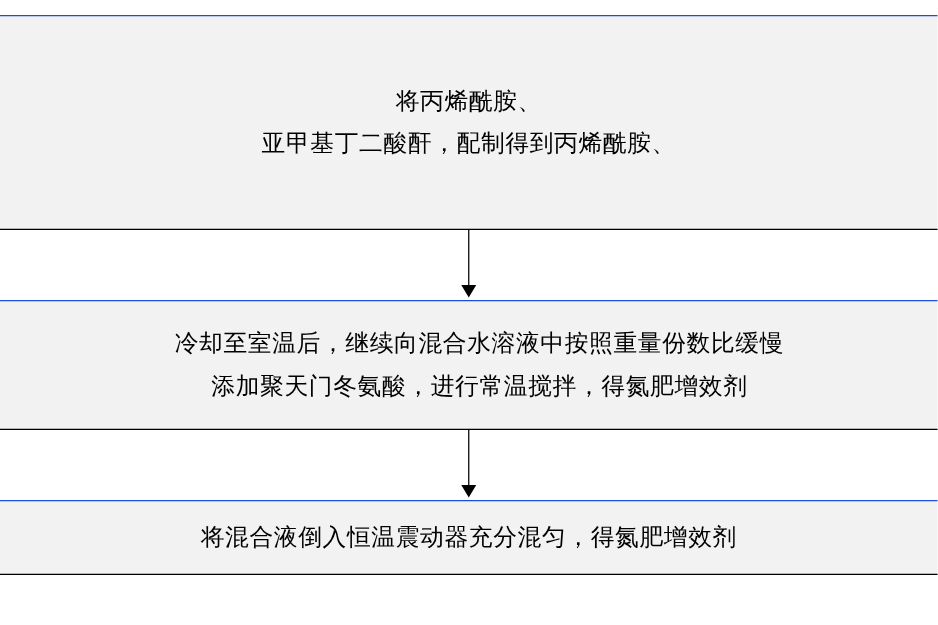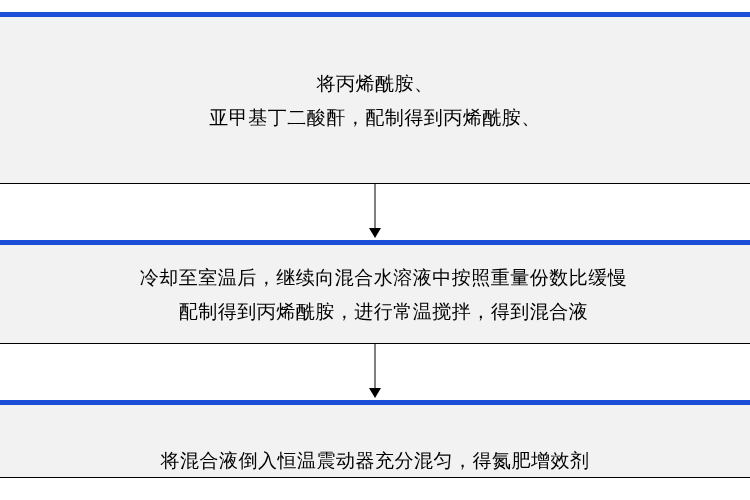--- a/index.html
+++ b/index.html
@@ -17,40 +17,40 @@
     position: relative;
     width: 750px;
     height: 500px;
     box-sizing: border-box;
   }
   .box {
     position: absolute;
     left: 0;
     width: 750px;
     box-sizing: border-box;
-    border-top: 5px solid #1d4ed8;
+    border-top: 1px solid #1d4ed8;
     border-bottom: 1px solid #000;
     background: #f2f2f2;
     display: flex;
     flex-direction: column;
     align-items: center;
     justify-content: center;
     text-align: center;
     color: #000;
     font-size: 19px;
     line-height: 34px;
     letter-spacing: 0.5px;
   }
   .box .line {
     display: block;
     white-space: nowrap;
   }
   #box1 { top: 12px;  height: 172px; }
   #box2 { top: 240px; height: 104px; padding-left: 17px; }
-  #box3 { top: 400px; height: 78px; justify-content: flex-end; }
+  #box3 { top: 400px; height: 60px; }
 
   .connector {
     position: absolute;
     left: 0;
     width: 750px;
     height: 56px;
   }
   #conn1 { top: 184px; }
   #conn2 { top: 344px; }
   .connector .stem {
@@ -84,21 +84,21 @@
     <span class="line">亚甲基丁二酸酐，配制得到丙烯酰胺、</span>
   </div>
 
   <div class="connector" id="conn1">
     <div class="stem"></div>
     <div class="head"></div>
   </div>
 
   <div class="box" id="box2">
     <span class="line">冷却至室温后，继续向混合水溶液中按照重量份数比缓慢</span>
-    <span class="line">配制得到丙烯酰胺，进行常温搅拌，得到混合液</span>
+    <span class="line">添加聚天门冬氨酸，进行常温搅拌，得氮肥增效剂</span>
   </div>
 
   <div class="connector" id="conn2">
     <div class="stem"></div>
     <div class="head"></div>
   </div>
 
   <div class="box" id="box3">
     <span class="line">将混合液倒入恒温震动器充分混匀，得氮肥增效剂</span>
   </div>

